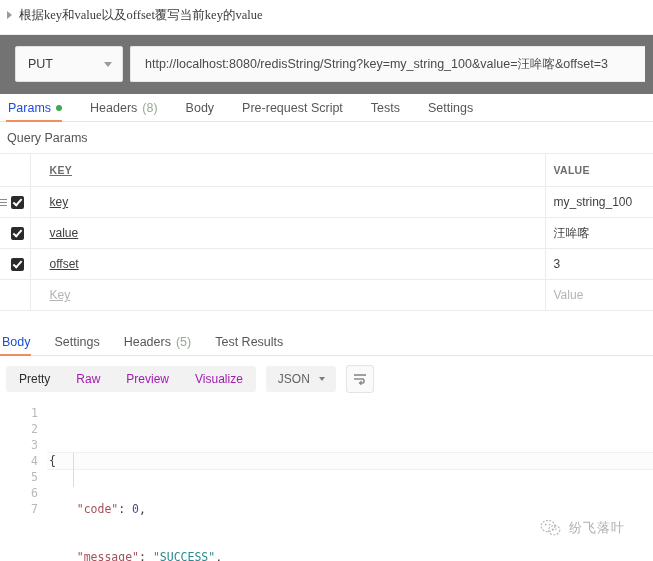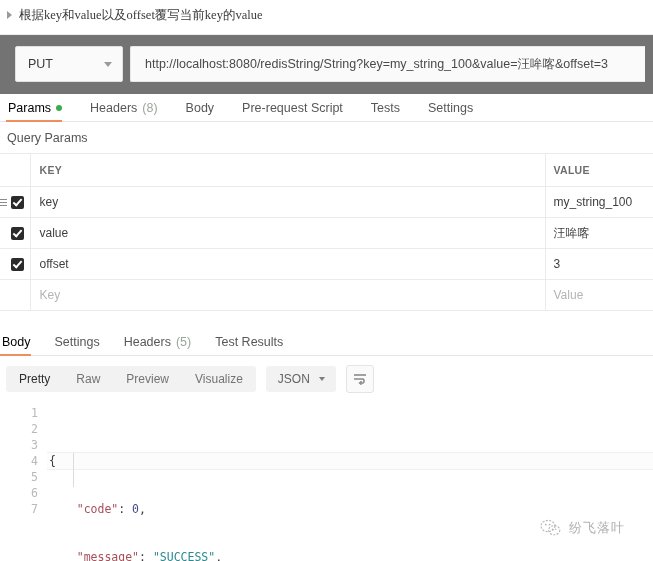--- a/index.html
+++ b/index.html
@@ -105,21 +105,21 @@
     position: relative;
     padding: 0 14px 6px 2px;
     margin-right: 12px;
     font-size: 12.5px;
     color: #575757;
     white-space: nowrap;
     display: flex;
     align-items: center;
     gap: 5px;
   }
-  .tab.active { color: #000000; }
+  .tab.active { color: #1d4ed8; }
   .tab.active::after {
     content: "";
     position: absolute;
     left: 0; right: 14px; bottom: -1px;
     height: 2px;
     background: #ef8f5b;
   }
   .dot-green {
     width: 6px; height: 6px;
     border-radius: 50%;
@@ -154,21 +154,21 @@
     vertical-align: middle;
   }
   .ptable th.h-key, .ptable th.h-val {
     font-size: 10.5px;
     color: #6d6d6d;
     font-weight: bold;
     letter-spacing: 0.3px;
     height: 32px;
   }
   .ptable th.h-check { border-right: 1px solid #ebebeb; }
-  .cell-pad { padding-left: 9px; }
+  .cell-pad { padding-left: 19px; text-decoration: underline; }
   .val-pad  { padding-left: 8px; }
   .ptable td.c-empty { border-right: 1px solid #ebebeb; }
   .row-text {
     font-size: 12px;
     color: #3f3f3f;
     white-space: nowrap;
     overflow: hidden;
   }
   .row-text.placeholder { color: #b4b4b4; }
 
@@ -230,21 +230,21 @@
   }
   .seg {
     display: flex;
     background: #f2f2f2;
     border-radius: 3px;
     overflow: hidden;
   }
   .seg-item {
     padding: 6px 13px;
     font-size: 12px;
-    color: #737373;
+    color: #a21caf;
     white-space: nowrap;
   }
   .seg-item.active { color: #2d2d2d; }
   .fmt-select {
     display: flex;
     align-items: center;
     gap: 9px;
     background: #f2f2f2;
     border-radius: 3px;
     padding: 6px 11px 6px 12px;

